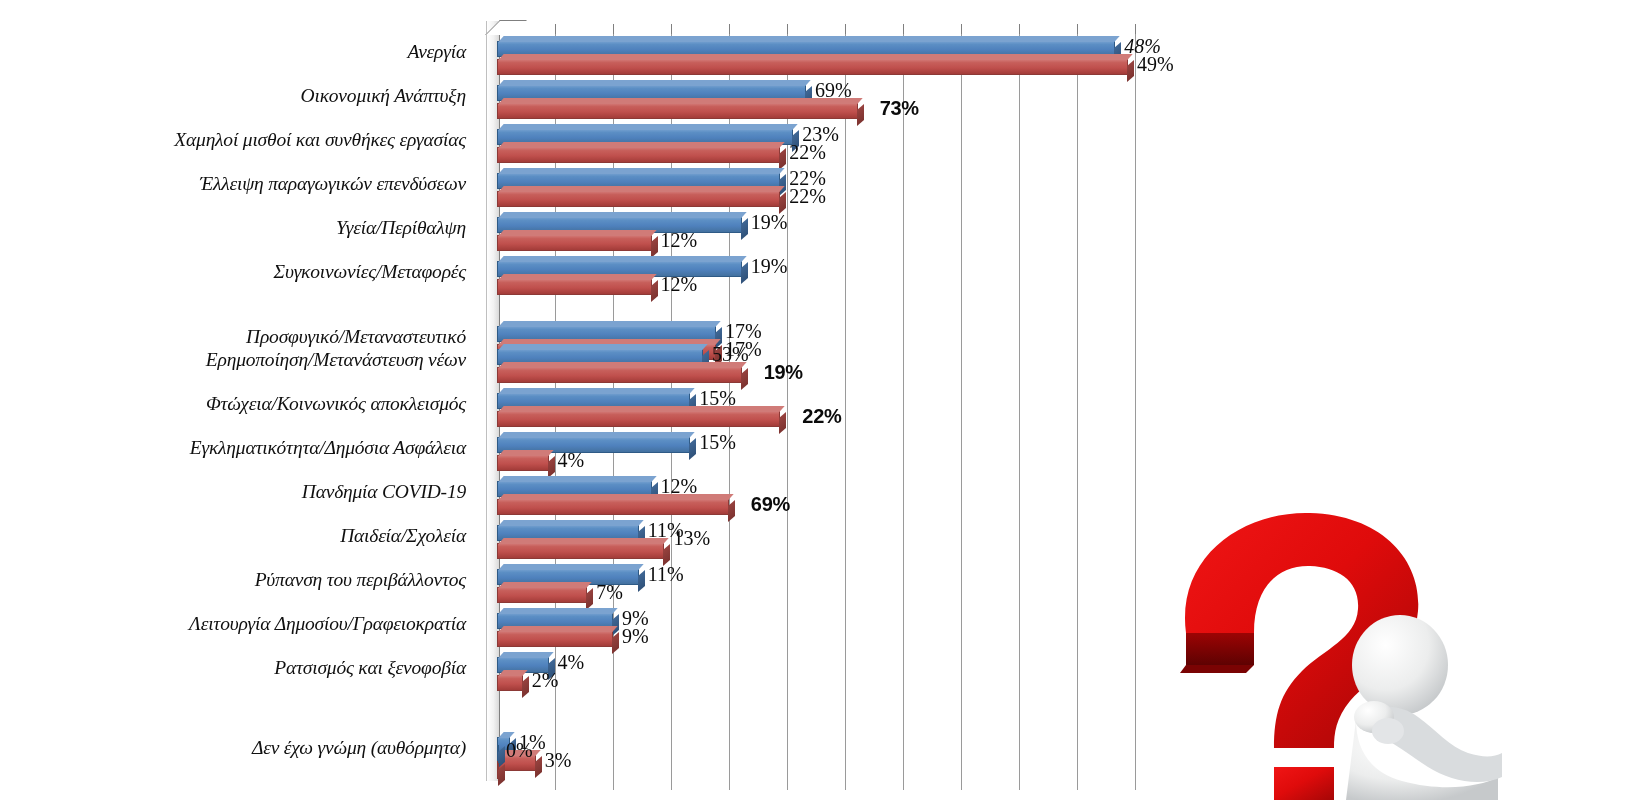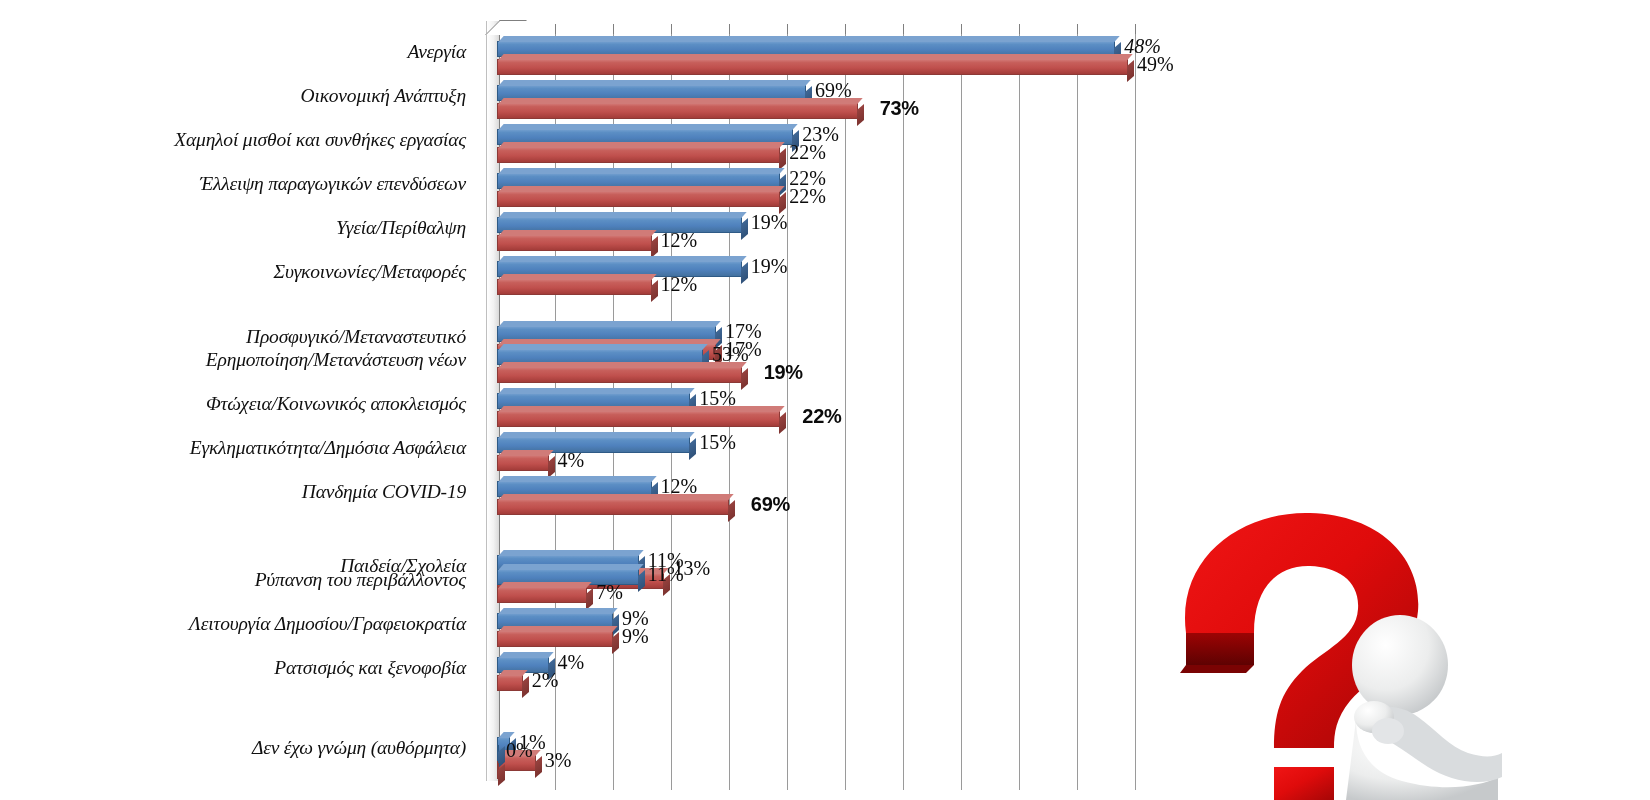--- a/index.html
+++ b/index.html
@@ -239,21 +239,21 @@
           <div class="bar red" style="left: 0px; top: 20px; width: 51.52px;"></div>
           <div class="val" style="left: 60.52px; top: 14px;">4%</div>
         </div>
         <div class="row" style="top: 446px;">
           <div class="cat-label" style="top: 2px;">Πανδημία COVID-19</div>
           <div class="bar blue" style="left: 0px; top: 2px; width: 154.56px;"></div>
           <div class="val" style="left: 163.56px; top: -4px;">12%</div>
           <div class="bar red" style="left: 0px; top: 20px; width: 231.84px;"></div>
           <div class="val bold" style="left: 253.84px; top: 14px;">69%</div>
         </div>
-        <div class="row" style="top: 490px; margin-top: 30px;">
+        <div class="row" style="top: 490px;">
           <div class="cat-label" style="top: 2px;">Παιδεία/Σχολεία</div>
           <div class="bar blue" style="left: 0px; top: 2px; width: 141.68px;"></div>
           <div class="val" style="left: 150.68px; top: -4px;">11%</div>
           <div class="bar red" style="left: 0px; top: 20px; width: 167.44px;"></div>
           <div class="val" style="left: 176.44px; top: 4px;">13%</div>
         </div>
         <div class="row" style="top: 534px;">
           <div class="cat-label" style="top: 2px;">Ρύπανση του περιβάλλοντος</div>
           <div class="bar blue" style="left: 0px; top: 2px; width: 141.68px;"></div>
           <div class="val" style="left: 150.68px; top: -4px;">11%</div>

